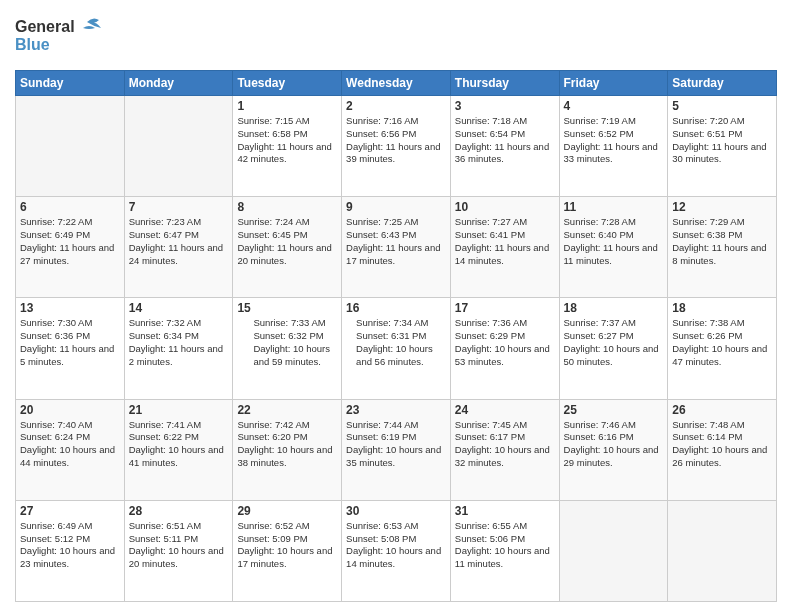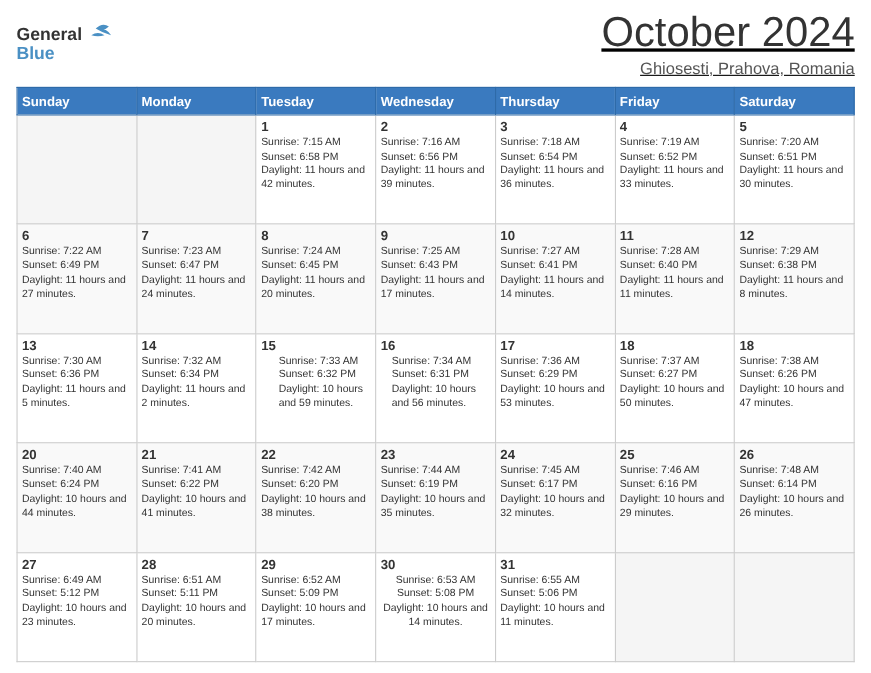--- a/index.html
+++ b/index.html
@@ -13,23 +13,22 @@
     .page {
       width: 792px;
       height: 612px;
       padding: 10px 15px 10px 15px;
       display: flex;
       flex-direction: column;
     }
     .header {
       display: flex;
       justify-content: space-between;
-      align-items: center;
+      align-items: flex-start;
       margin-bottom: 8px;
-      text-decoration: underline;
     }
     .logo {
       display: flex;
       align-items: center;
       margin-top: 4px;
     }
     .title-block {
       text-align: right;
     }
     .month-title {
@@ -98,24 +97,20 @@
       <div>
         <svg width="90" height="44" viewBox="0 0 90 44">
 
           <text x="0" y="18" font-family="Arial" font-weight="bold" font-size="16" fill="#333">General</text>
           <text x="0" y="36" font-family="Arial" font-weight="bold" font-size="16" fill="#4a90c4">Blue</text>
 
           <path d="M72 8 Q78 2 84 6 Q80 10 76 8 Q82 8 86 14 Q78 12 72 8Z" fill="#4a90c4"></path>
           <path d="M68 14 Q74 10 80 14 Q74 16 68 14Z" fill="#4a90c4"></path>
         </svg>
       </div>
-    </div>
-    <div class="title-block">
-      <div class="month-title">October 2024</div>
-      <div class="location">Ghiosesti, Prahova, Romania</div>
     </div>
   </div>
 
   <table class="calendar-table">
     <thead>
       <tr>
         <th>Sunday</th>
         <th>Monday</th>
         <th>Tuesday</th>
         <th>Wednesday</th>
@@ -305,21 +300,21 @@
 Daylight: 10 hours and 20 minutes.</div>
           </td>
           <td>
             <span class="day-number">29</span>
             <div class="cell-text" style="white-space: pre-wrap;">Sunrise: 6:52 AM
 Sunset: 5:09 PM
 Daylight: 10 hours and 17 minutes.</div>
           </td>
           <td>
             <span class="day-number">30</span>
-            <div class="cell-text" style="white-space: pre-wrap; text-align: center;">Sunrise: 6:53 AM
+            <div class="cell-text" style="white-space: pre-wrap;">Sunrise: 6:53 AM
 Sunset: 5:08 PM
 Daylight: 10 hours and 14 minutes.</div>
           </td>
           <td>
             <span class="day-number">31</span>
             <div class="cell-text" style="white-space: pre-wrap;">Sunrise: 6:55 AM
 Sunset: 5:06 PM
 Daylight: 10 hours and 11 minutes.</div>
           </td>
           <td class="empty"></td>

